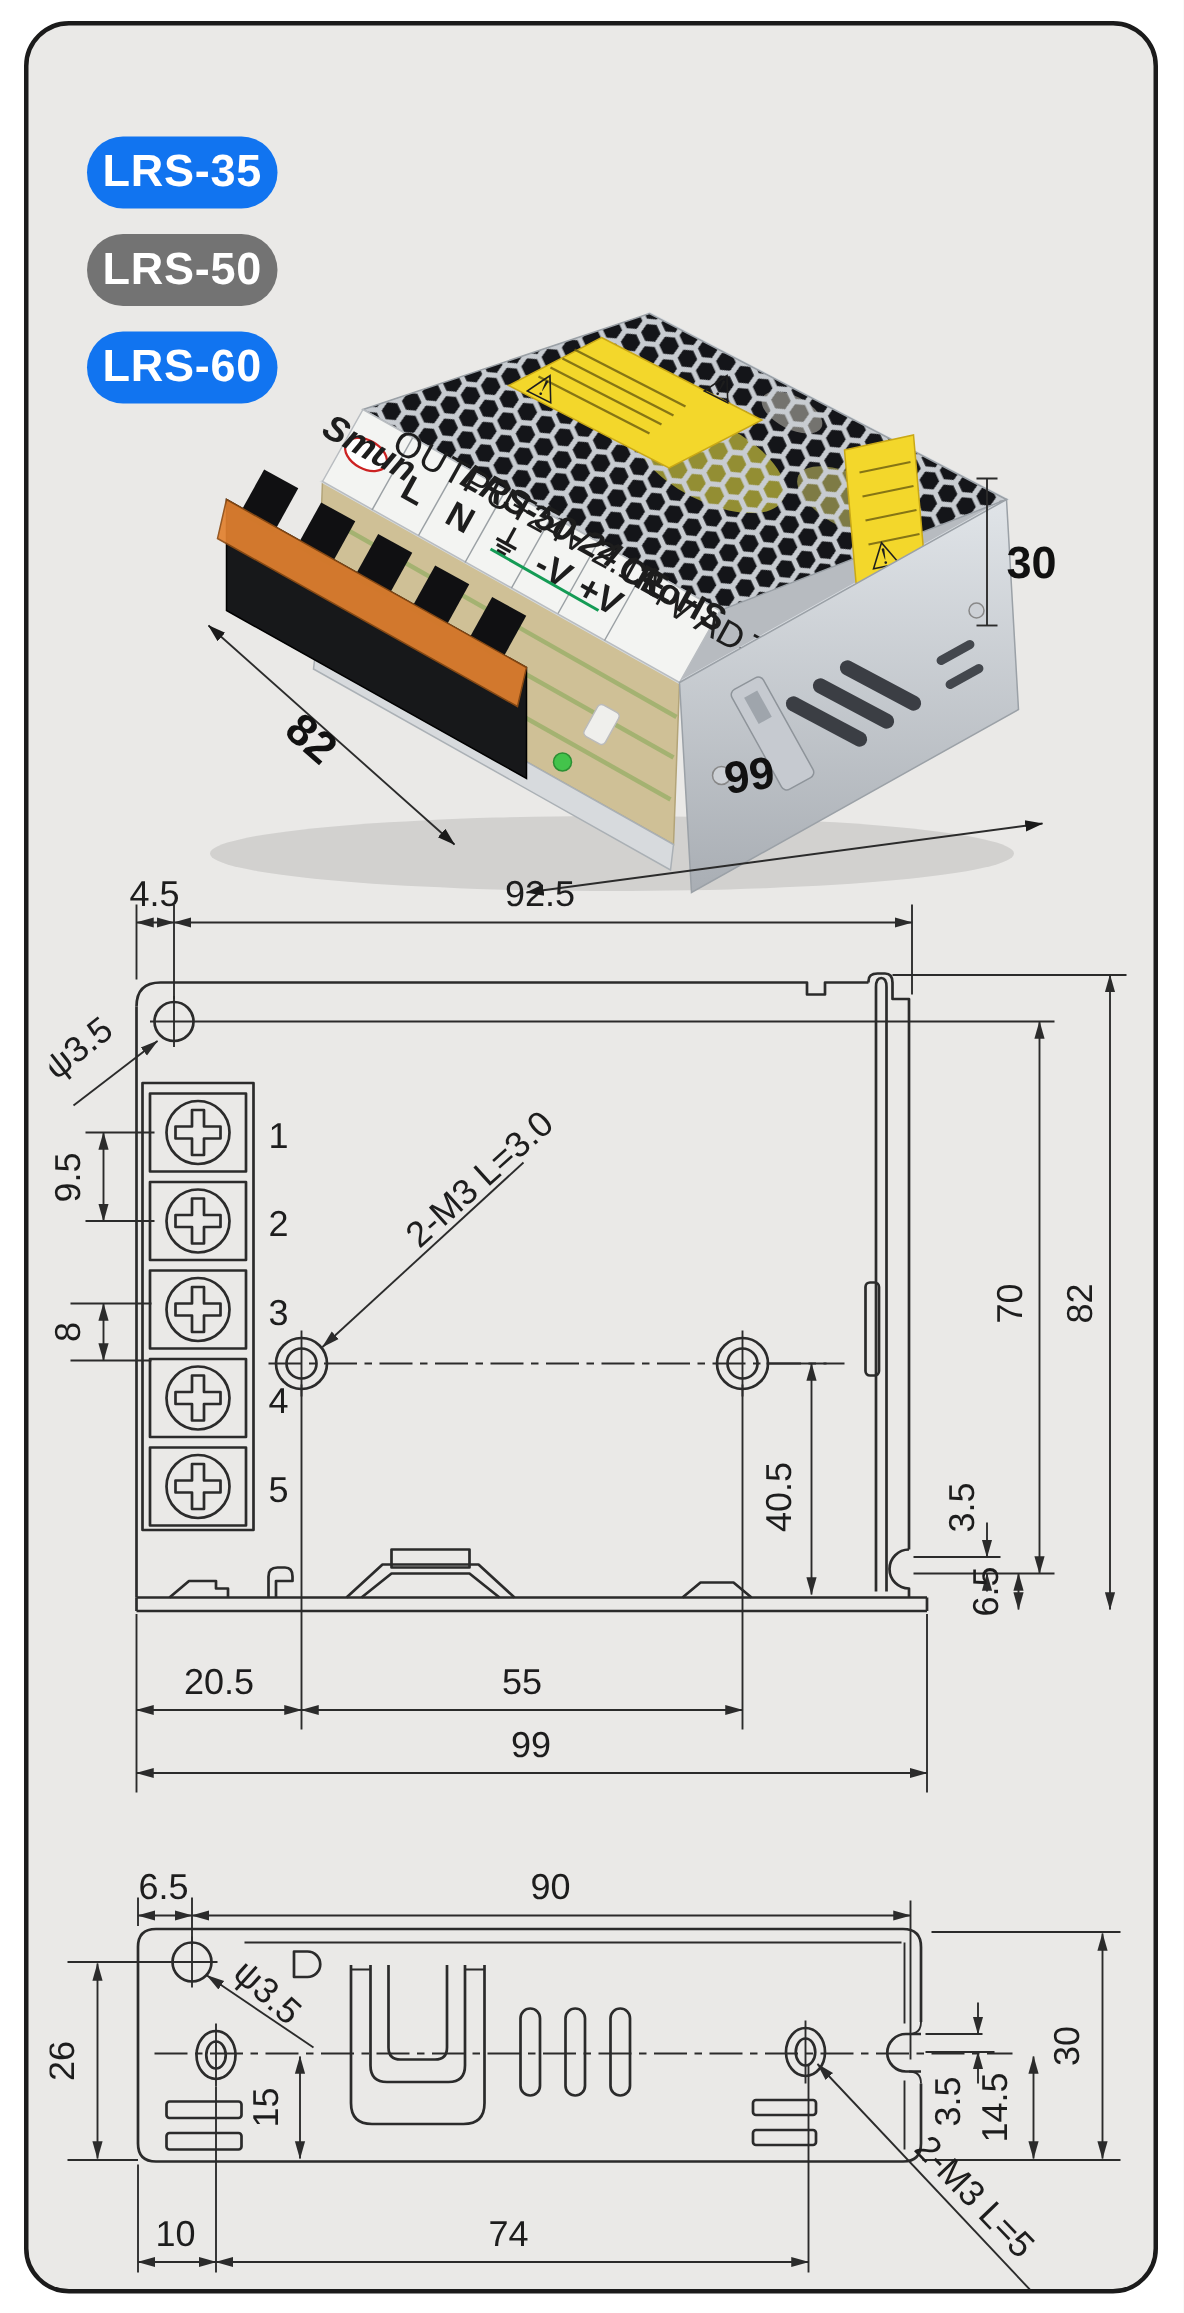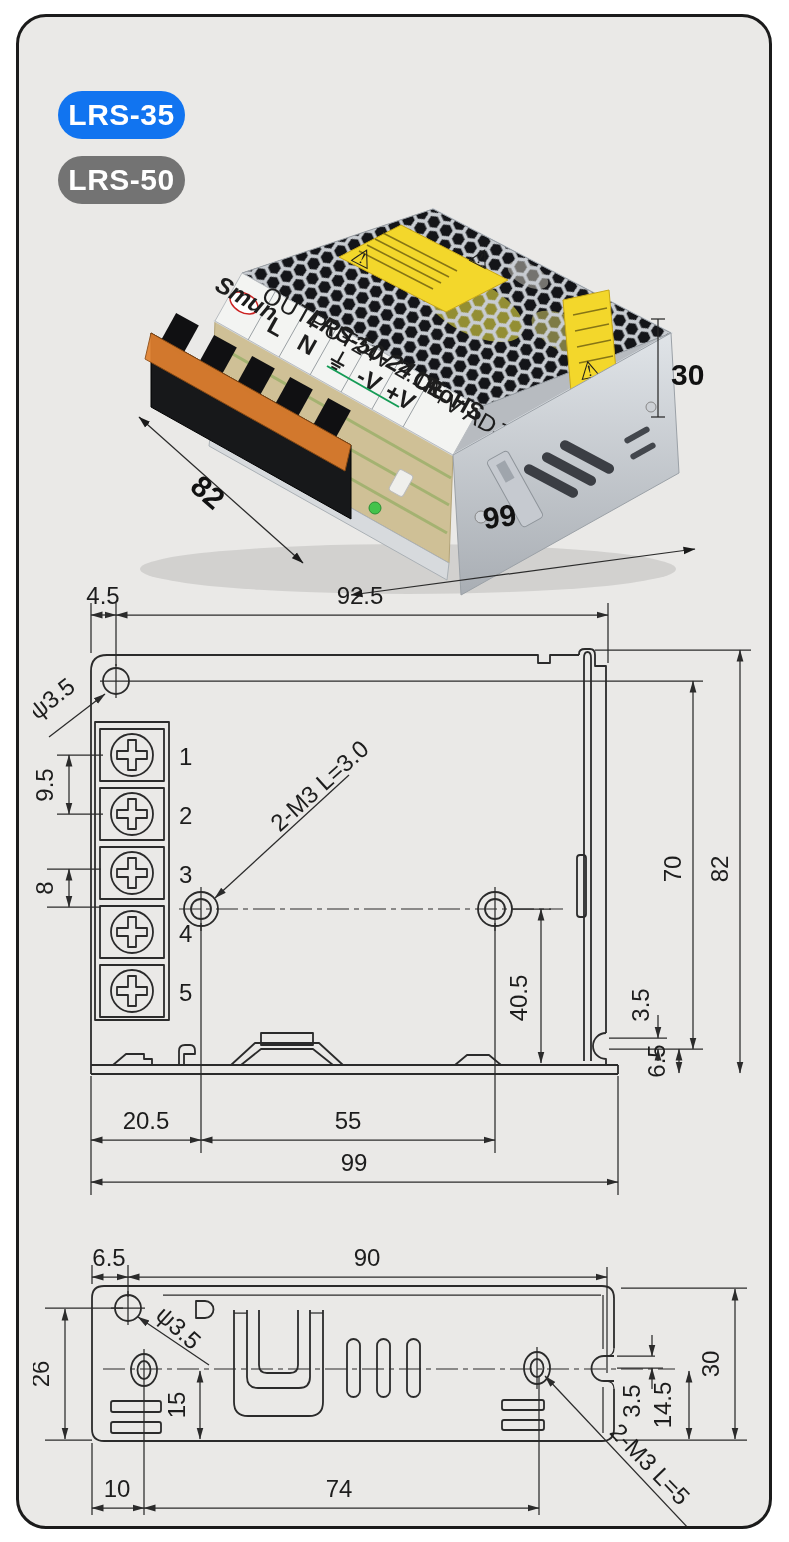--- a/index.html
+++ b/index.html
@@ -20,20 +20,23 @@
 </head>
 <body>
 
 <div class="card">
 
   <div class="badge" style="top: 74px; background: rgb(17, 116, 240);">
     <span>LRS-35</span>
   </div>
   <div class="badge" style="top: 139px; background: #737373;">
     <span>LRS-50</span>
+  </div>
+  <div class="badge" style="top: 204px; background: rgb(17, 116, 240);">
+    <span>LRS-60</span>
   </div>
 
   <svg style="left:94px;top:156px;" width="600" height="445" viewBox="110 170 600 445">
     <defs>
       <marker id="pa" markerWidth="14" markerHeight="10" refX="11.5" refY="5" orient="auto-start-reverse" markerUnits="userSpaceOnUse">
         <path d="M12,5 L0,1.2 L0,8.8 Z" fill="#1a1a1a"></path>
       </marker>
       <linearGradient id="gradFront" x1="0" y1="0" x2="0" y2="1">
         <stop offset="0" stop-color="#e0e4e8"></stop>
           <stop offset="1" stop-color="#a9aeb4"></stop>

